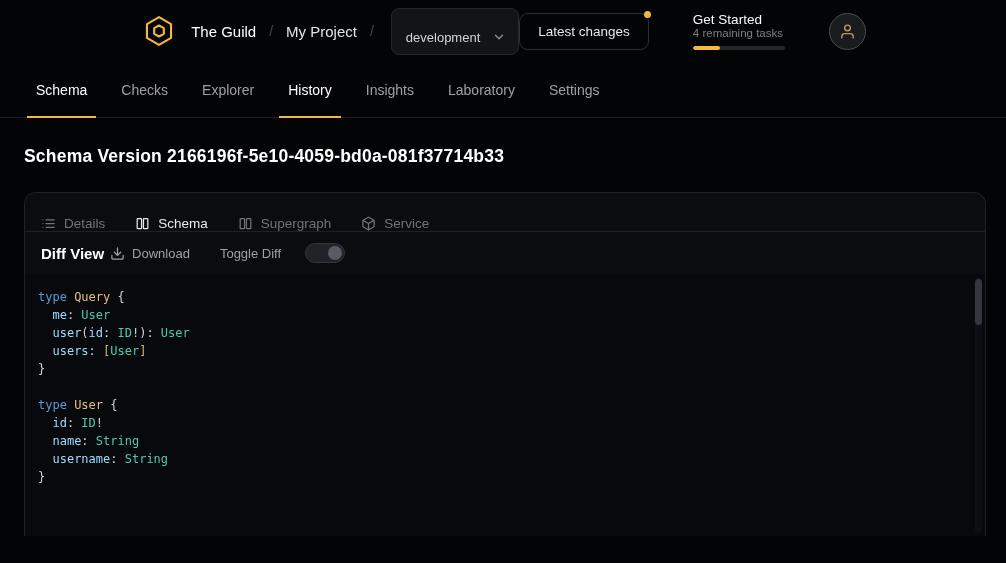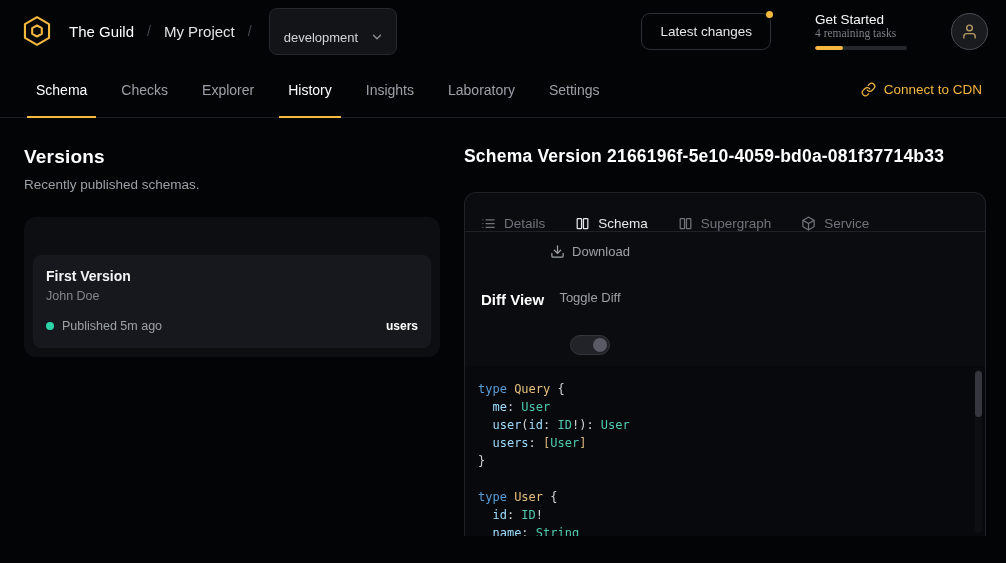--- a/index.html
+++ b/index.html
@@ -9,37 +9,37 @@
   }
   *{box-sizing:border-box;}
   html,body{margin:0;padding:0;}
   body{
     width:1006px;height:563px;overflow:hidden;
     background:#030405;color:#fff;
     font-family:"Liberation Sans",sans-serif;
     -webkit-font-smoothing:antialiased;
   }
   
-  .topbar{height:62px;display:flex;align-items:center;justify-content:space-between;padding:0 18px 0 20px;}
+  .topbar{height:62px;display:flex;align-items:center;justify-content:center;padding:0 18px 0 20px;}
   .tb-left{display:flex;align-items:center;gap:15px;}
   .logo{width:34px;height:34px;display:flex;align-items:center;justify-content:center;cursor:pointer;}
   .breadcrumb{display:flex;align-items:center;gap:13px;font-size:15px;}
   .bc-link{color:#fff;font-weight:500;cursor:pointer;}
   .bc-link.project{color:#e4e4e7;}
   .bc-sep{color:#45484f;font-size:14px;}
   .env-select{display:flex;align-items:center;gap:12px;background:#121418;border:1px solid #26282e;
     color:#d4d4d8;font-size:13px;padding:21px 12px 9px 14px;border-radius:8px;cursor:pointer;font-family:inherit;margin-left:4px;}
   .env-select .chev{display:flex;color:#8b8f96;}
   .tb-right{display:flex;align-items:center;gap:44px;}
   .latest-btn{position:relative;background:transparent;border:1px solid #2b2e35;color:#e7e7ea;
     font-size:13.5px;padding:10px 18px;border-radius:9px;font-family:inherit;cursor:pointer;}
   .notif-dot{position:absolute;top:-3px;right:-3px;width:7px;height:7px;border-radius:50%;background:var(--accent);}
   .get-started{cursor:pointer;}
   .gs-title{font-size:13.5px;color:#fafafa;font-weight:500;}
-  .gs-sub{font-size:11.5px;color:#7c7f87;margin-top:0;font-family:Liberation Serif, serif;}
+  .gs-sub{font-size:11.5px;color:#7c7f87;margin-top:0;}
   .gs-bar{margin-top:7px;height:4px;width:92px;background:#26272c;border-radius:2px;overflow:hidden;}
   .gs-fill{height:100%;background:var(--accent);border-radius:2px;width:0;}
   .avatar{width:37px;height:37px;border-radius:50%;background:#1a1b1f;border:1px solid #4a4d55;
     display:flex;align-items:center;justify-content:center;color:#b49b63;cursor:pointer;padding:0;}
   
   .tabbar{height:56px;display:flex;justify-content:space-between;border-bottom:1px solid #1c1e24;padding:0 24px 0 27px;}
   .tabs{display:flex;height:100%;}
   .tab{height:100%;display:flex;align-items:center;position:relative;padding:0 9px;margin-right:16px;
     background:none;border:none;color:#9ca1a8;font-size:14px;font-family:inherit;cursor:pointer;}
   .tab.active{color:#fff;}
@@ -64,21 +64,21 @@
   .right-col h2{font-size:17.5px;}
   .detail-card{margin-top:25px;border:1px solid #1f2127;border-bottom:none;border-radius:12px 12px 0 0;
     background:#0b0c0f;height:344px;overflow:hidden;display:flex;flex-direction:column;}
   .card-tabs{display:flex;align-items:flex-end;gap:30px;padding:0 16px;height:39px;border-bottom:1px solid #1f2127;flex:none;}
   .card-tab{display:flex;align-items:center;gap:8px;background:none;border:none;font-family:inherit;
     font-size:13.5px;color:#6f737b;cursor:pointer;padding:0;}
   .card-tab.active{color:#e8e8ea;}
   .card-tab .icon{display:flex;}
   .diff-header{display:flex;align-items:center;justify-content:flex-start;padding:11px 16px;flex:none;}
   .diff-title{font-size:15px;font-weight:700;color:#fff;}
-  .diff-actions{display:flex;align-items:center;gap:30px;flex-direction:column;}
+  .diff-actions{display:flex;align-items:center;gap:24px;}
   .download-btn{display:flex;align-items:center;gap:7px;background:none;border:none;color:#9ca1a8;
     font-size:13px;font-family:inherit;cursor:pointer;}
   .toggle-label{font-size:13px;color:#9ca1a8;}
   .toggle{width:40px;height:20px;border-radius:10px;background:#222329;border:1px solid #33353c;position:relative;cursor:pointer;padding:0;}
   .toggle .knob{position:absolute;top:2px;right:2px;width:14px;height:14px;border-radius:50%;background:#585b63;}
   .code-wrap{position:relative;flex:1;background:#08090c;overflow:hidden;}
   .code{margin:0;padding:14px 20px 0 13px;font-family:"DejaVu Sans Mono",monospace;font-size:12px;line-height:18px;}
   .code-line{height:18px;white-space:pre;}
   .tk-k{color:var(--c-kw);} .tk-t{color:var(--c-tn);} .tk-f{color:var(--c-fd);}
   .tk-y{color:var(--c-ty);} .tk-p{color:var(--c-pl);} .tk-b{color:var(--c-br);}
@@ -137,48 +137,24 @@
 <nav class="tabbar">
   <div class="tabs" id="main-tabs">
       <button class="tab active">Schema</button>
       <button class="tab">Checks</button>
       <button class="tab">Explorer</button>
       <button class="tab active">History</button>
       <button class="tab">Insights</button>
       <button class="tab">Laboratory</button>
       <button class="tab">Settings</button>
     </div>
-  <a class="cdn-link">
-    <span style="display:flex;">
-      <svg width="15" height="15" viewBox="0 0 24 24" fill="none" stroke="currentColor" stroke-width="2" stroke-linecap="round" stroke-linejoin="round">
-        <path d="M10 13a5 5 0 0 0 7.54.54l3-3a5 5 0 0 0-7.07-7.07l-1.72 1.71"></path>
-        <path d="M14 11a5 5 0 0 0-7.54-.54l-3 3a5 5 0 0 0 7.07 7.07l1.71-1.71"></path>
-      </svg>
-    </span>
-    <span>Connect to CDN</span>
-  </a>
 </nav>
 
 <main class="content">
 
-  <section class="left-col">
-    <h2>Versions</h2>
-    <p class="subtitle">Recently published schemas.</p>
-    <div class="versions-card">
-      <div class="version-item">
-        <div class="v-name">First Version</div>
-        <div class="v-author">John Doe</div>
-        <div class="v-foot">
-          <span class="v-dot"></span>
-          <span class="v-status">Published 5m ago</span>
-          <span class="v-service">users</span>
-        </div>
-      </div>
-    </div>
-  </section>
 
   <section class="right-col">
     <h2>Schema Version 2166196f-5e10-4059-bd0a-081f37714b33</h2>
     <div class="detail-card">
       <div class="card-tabs" id="card-tabs">
           <button class="card-tab">
             <span class="icon">
               <svg width="15" height="15" viewBox="0 0 24 24" fill="none" stroke="currentColor" stroke-width="2" stroke-linecap="round">
                 <line x1="8" y1="6" x2="21" y2="6"></line>
                 <line x1="8" y1="12" x2="21" y2="12"></line>

